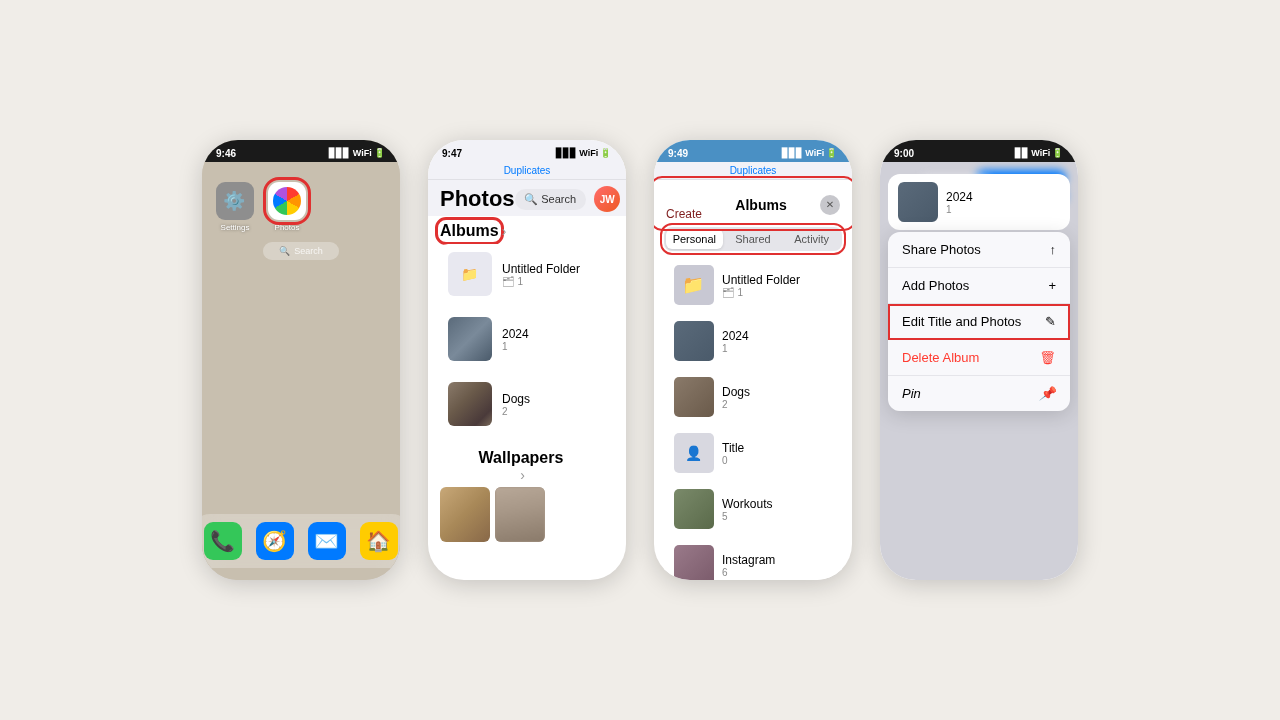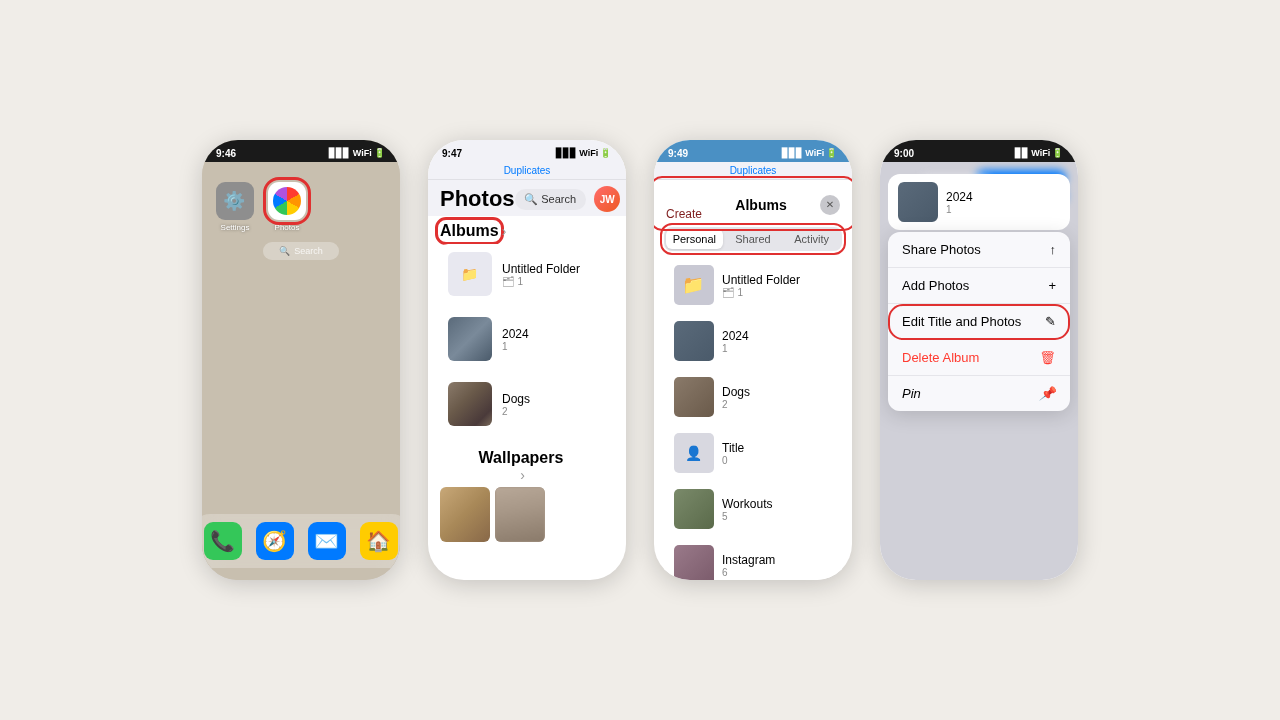--- a/index.html
+++ b/index.html
@@ -358,21 +358,20 @@
       color: #000;
       border-bottom: 1px solid #e5e5ea;
       display: flex;
       align-items: center;
       justify-content: space-between;
     }
     .ctx-item:last-child { border-bottom: none; font-style: italic; }
     .ctx-item-highlighted {
       outline: 2.5px solid #e03030;
       outline-offset: -2px;
-      border-radius: 15px;
     }
     .ctx-item-delete { color: #ff3b30; align-items: flex-end; }
 
     
     .duplicates-bar {
       background: #f2f2f7;
       border-bottom: 1px solid #e0e0e5;
       padding: 3px 12px;
       font-size: 10px;
       color: #007aff;

